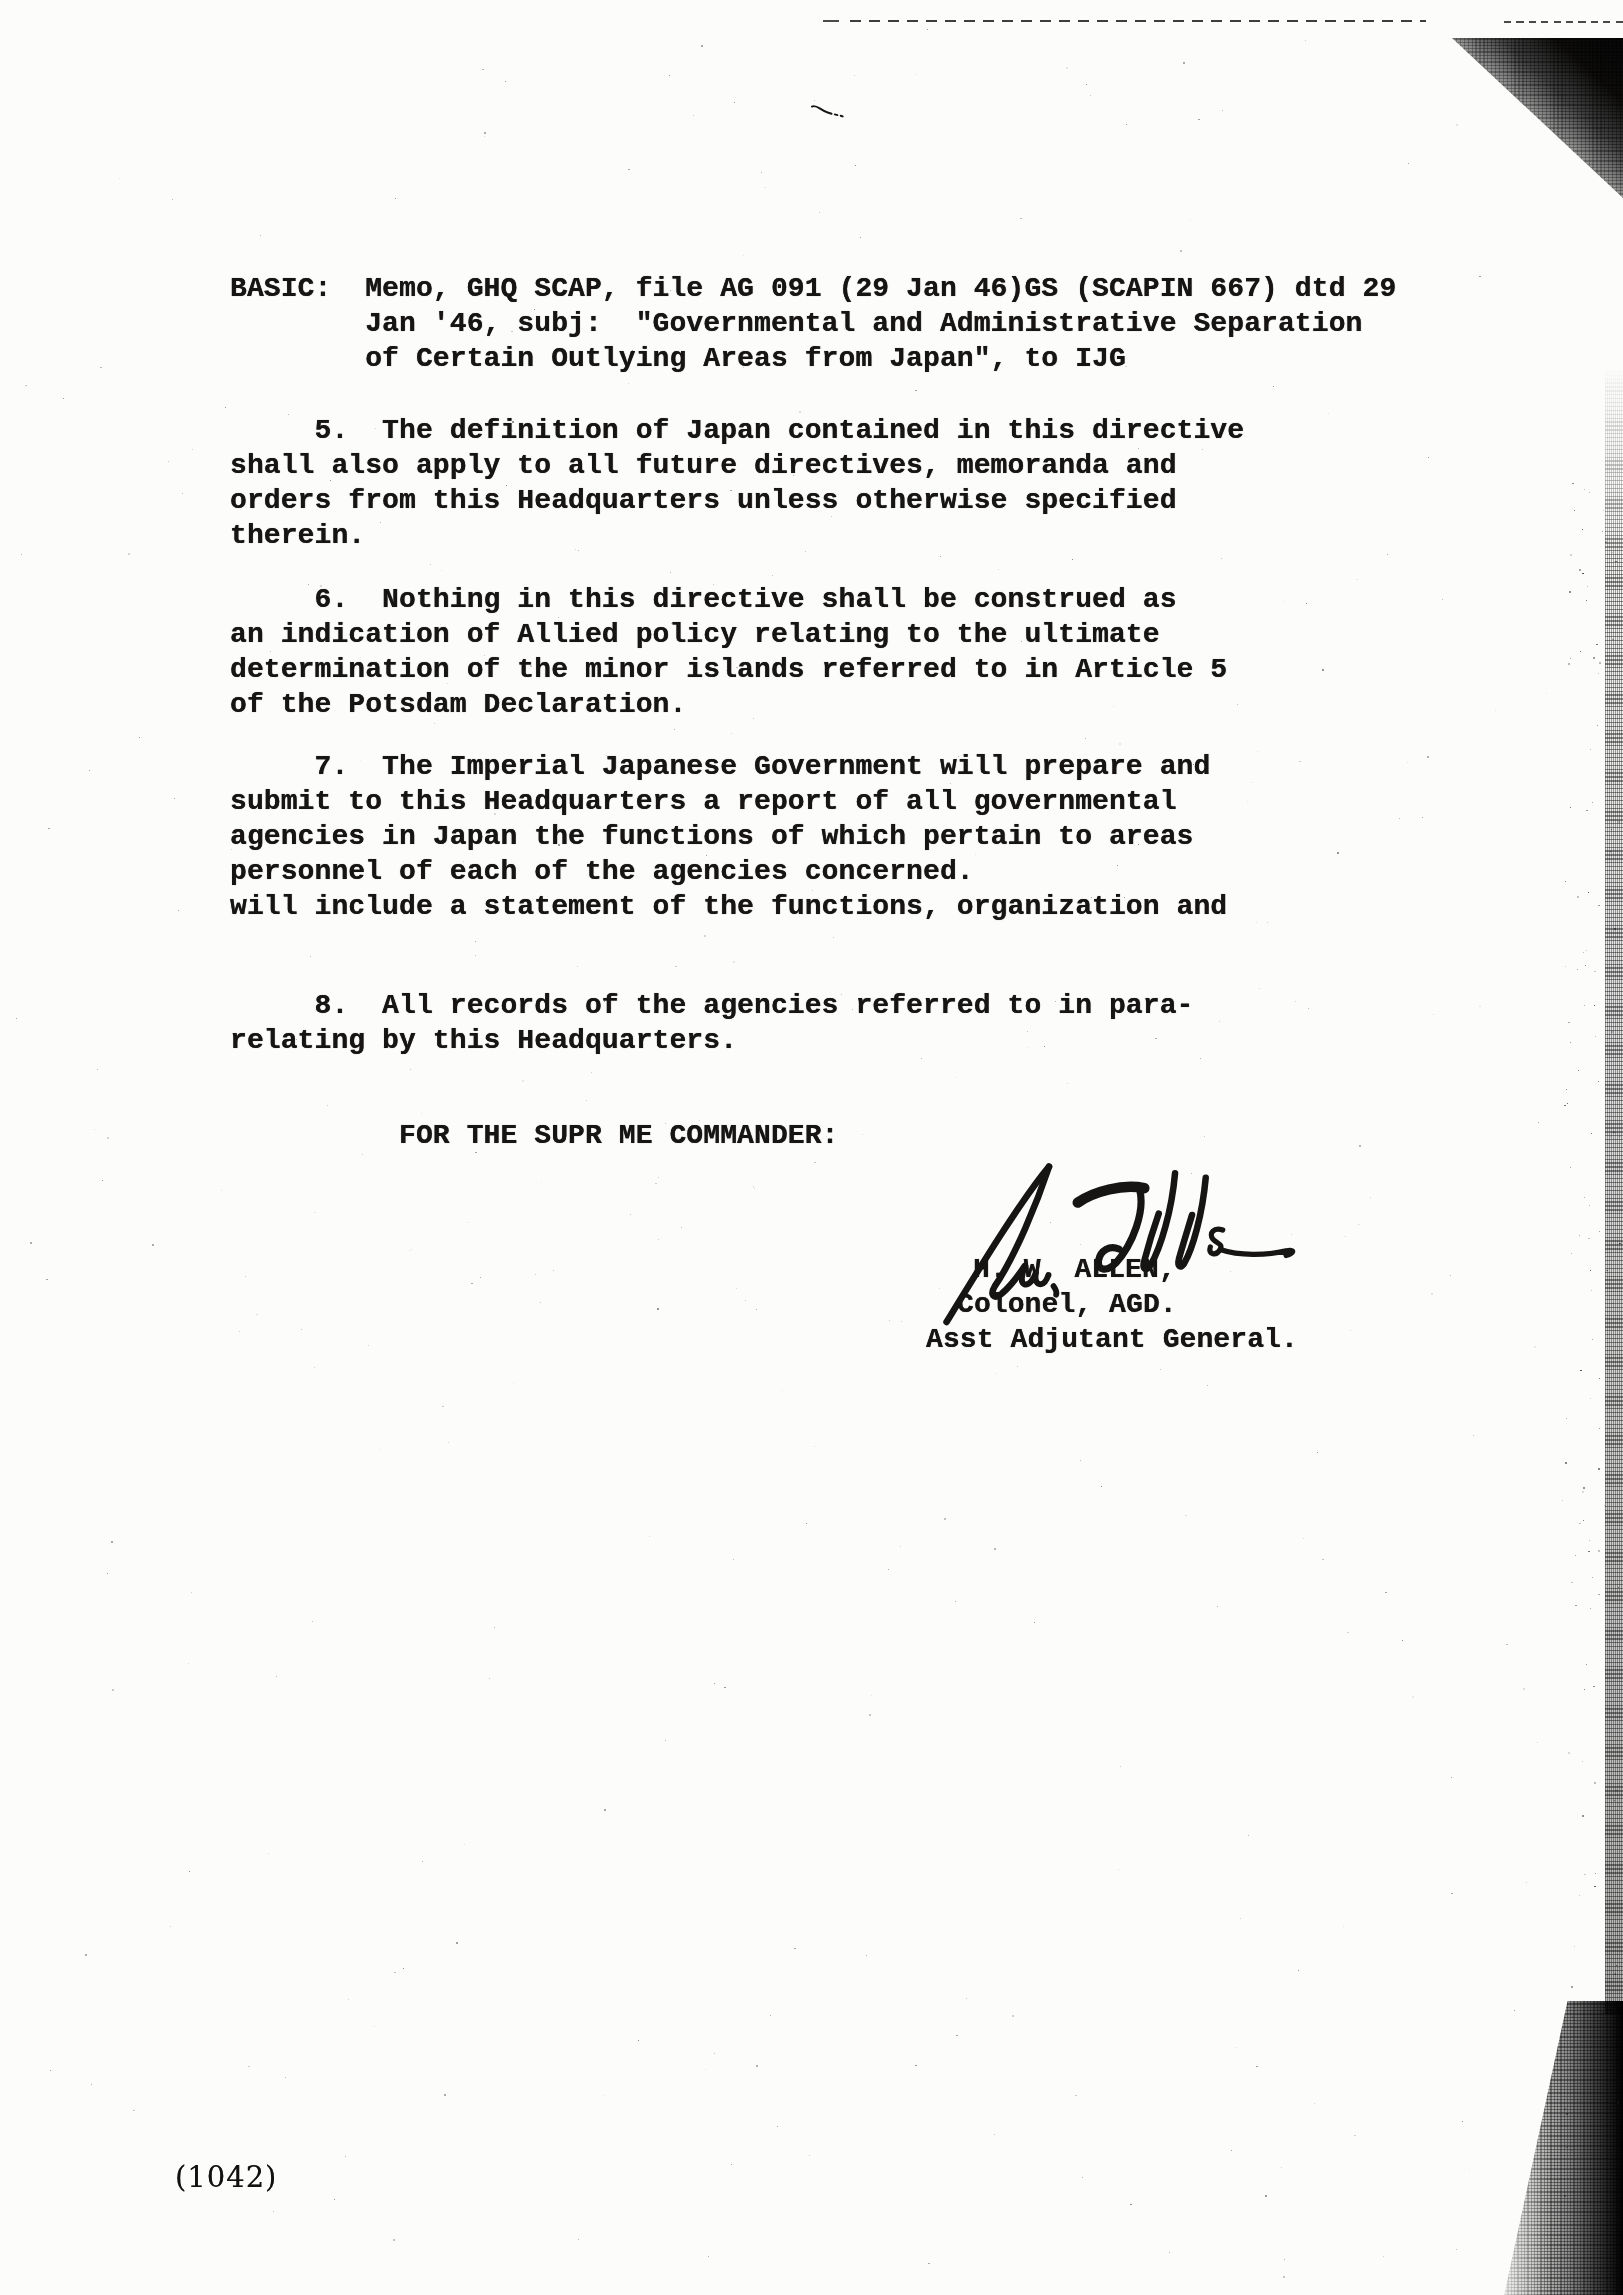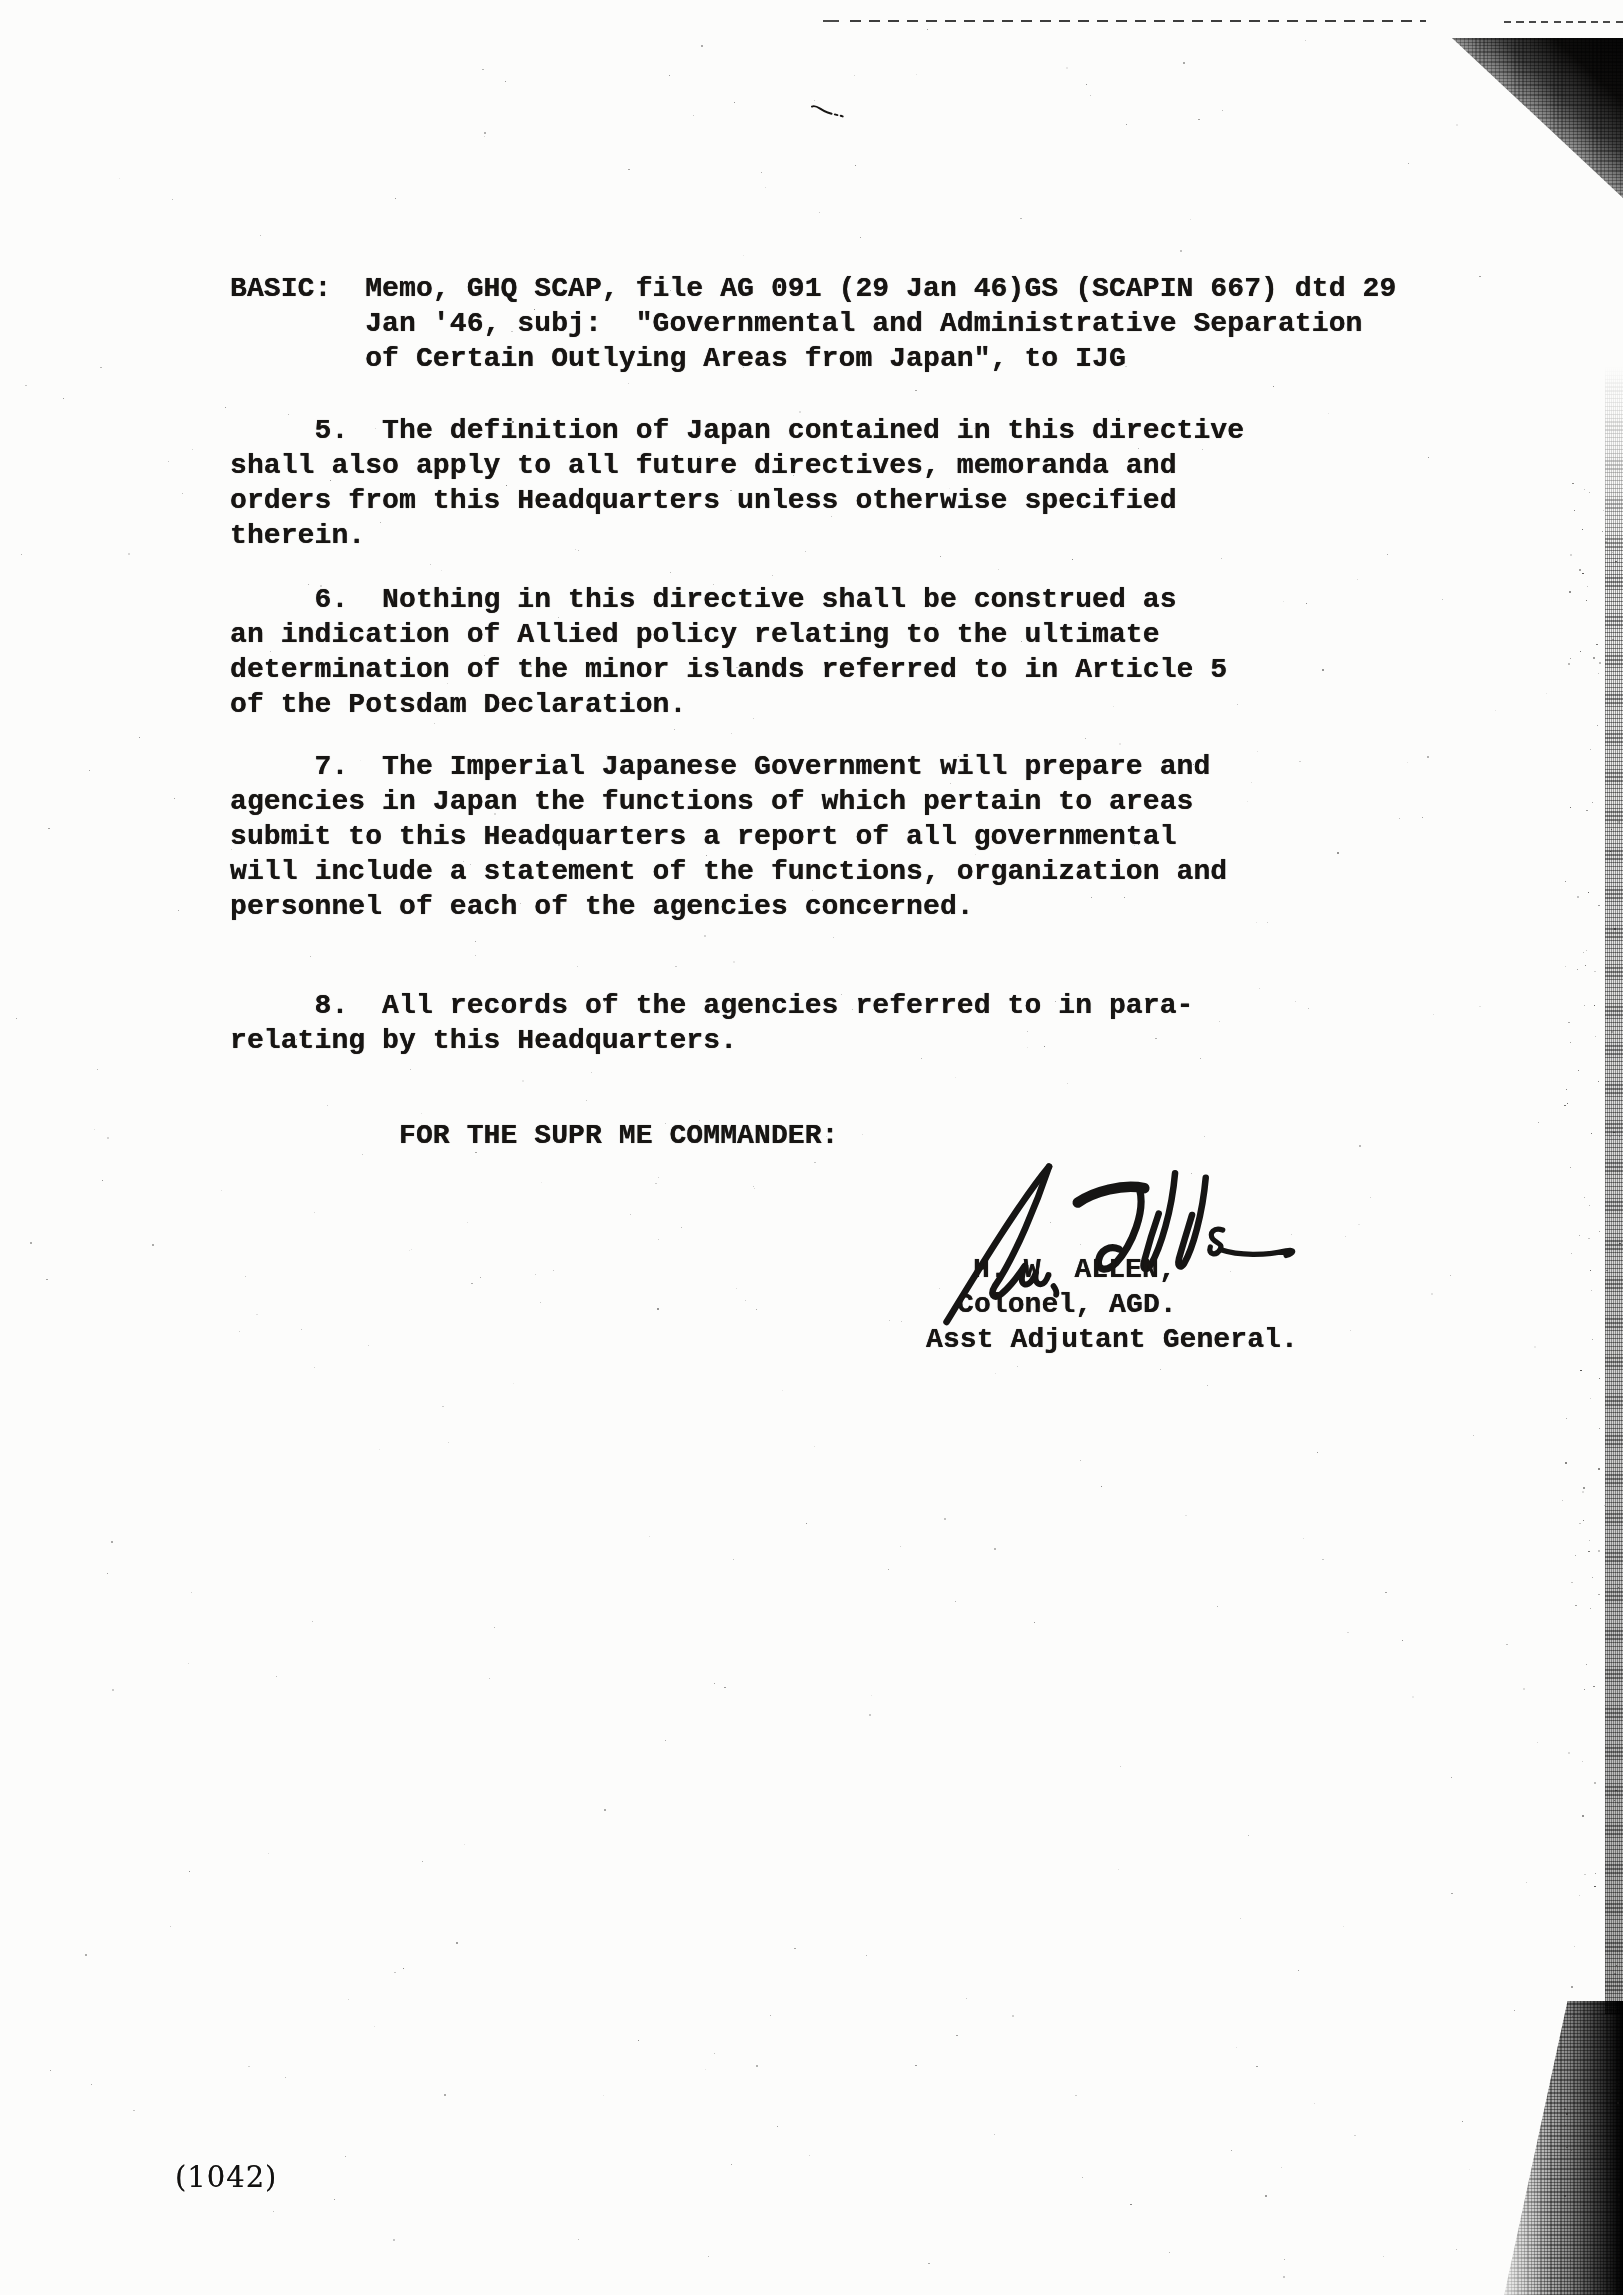--- a/index.html
+++ b/index.html
@@ -118,24 +118,24 @@
 
   <div class="tblock" style="left:230px;top:582px;">
     <div class="tline">     6.  Nothing in this directive shall be construed as</div>
     <div class="tline">an indication of Allied policy relating to the ultimate</div>
     <div class="tline">determination of the minor islands referred to in Article 5</div>
     <div class="tline">of the Potsdam Declaration.</div>
   </div>
 
   <div class="tblock" style="left:230px;top:749px;">
     <div class="tline">     7.  The Imperial Japanese Government will prepare and</div>
+    <div class="tline">submit to this Headquarters a report of all governmental</div>
     <div class="tline">agencies in Japan the functions of which pertain to areas</div>
-    <div class="tline">submit to this Headquarters a report of all governmental</div>
+    <div class="tline">personnel of each of the agencies concerned.</div>
     <div class="tline">will include a statement of the functions, organization and</div>
-    <div class="tline">personnel of each of the agencies concerned.</div>
   </div>
 
   <div class="tblock" style="left:230px;top:988px;">
     <div class="tline">     8.  All records of the agencies referred to in para-</div>
     <div class="tline">relating by this Headquarters.</div>
   </div>
 
   <div class="tblock" style="left:230px;top:1118px;">
     <div class="tline">          FOR THE SUPR ME COMMANDER:</div>
   </div>

